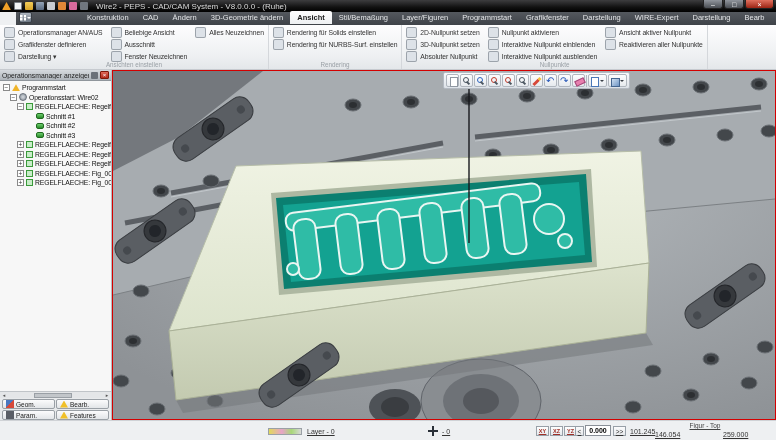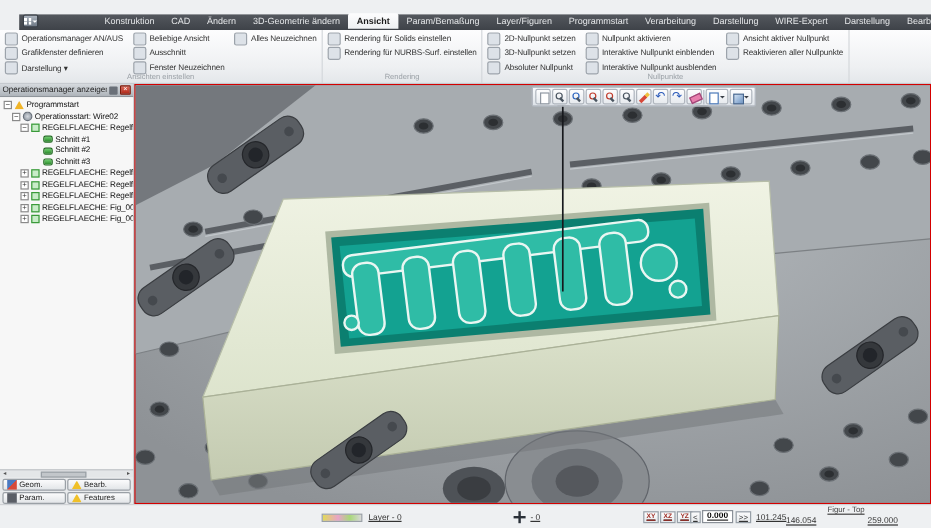--- a/index.html
+++ b/index.html
@@ -154,37 +154,56 @@
   .sb-coord { left:630px; top:7px; font-size:7px; color:#333; }
   .sb-view { left:660px; top:1px; width:90px; text-align:center; font-size:6.5px; color:#444; }
   .sb-x { left:655px; top:10px; font-size:7px; color:#333; }
   .sb-y { left:723px; top:10px; font-size:7px; color:#333; }
 </style>
 </head>
 <body>
 
 <div class="app" data-name="peps-application-window">
 
+  <div class="titlebar" data-name="titlebar">
+    <div data-name="quick-access-toolbar" style="display:flex;gap:3px;align-items:center;">
+
+    <span class="qa-icn" data-name="app-logo-icon"></span>
+        <span class="qa-icn" data-name="new-file-icon"></span>
+        <span class="qa-icn" data-name="open-folder-icon"></span>
+        <span class="qa-icn" data-name="save-icon"></span>
+        <span class="qa-icn" data-name="print-icon"></span>
+        <span class="qa-icn" data-name="undo-arrow-icon"></span>
+        <span class="qa-icn" data-name="redo-arrow-icon"></span>
+        <span class="qa-icn" data-name="settings-icon"></span>
+      </div>
+    <span class="title-text" data-name="window-title">Wire2 - PEPS - CAD/CAM System - V8.0.0.0 - (Ruhe)</span>
+    <div class="win-controls" data-name="window-controls">
+      <span class="winbtn" data-name="minimize-button">–</span>
+      <span class="winbtn" data-name="maximize-button">□</span>
+      <span class="winbtn close" data-name="close-button">×</span>
+    </div>
+  </div>
 
   <div class="menubar" data-name="ribbon-tab-bar">
     <div class="app-menu" data-name="app-menu-button">
       <span class="grid" data-name="app-menu-icon"></span>
       <span class="caret" data-name="chevron-down-icon"></span>
     </div>
     <div class="tabs" data-name="ribbon-tabs">
 
     <span class="tab" data-name="ribbon-tab">Konstruktion</span>
         <span class="tab" data-name="ribbon-tab">CAD</span>
         <span class="tab" data-name="ribbon-tab">Ändern</span>
         <span class="tab" data-name="ribbon-tab">3D-Geometrie ändern</span>
         <span class="tab active" data-name="ribbon-tab">Ansicht</span>
-        <span class="tab" data-name="ribbon-tab">Param/Bemaßung</span>
+        <span class="tab" data-name="ribbon-tab">Stil/Bemaßung</span>
         <span class="tab" data-name="ribbon-tab">Layer/Figuren</span>
         <span class="tab" data-name="ribbon-tab">Programmstart</span>
-        <span class="tab" data-name="ribbon-tab">Verarbeitung</span>
+        <span class="tab" data-name="ribbon-tab">Grafikfenster</span>
         <span class="tab" data-name="ribbon-tab">Darstellung</span>
         <span class="tab" data-name="ribbon-tab">WIRE-Expert</span>
         <span class="tab" data-name="ribbon-tab">Darstellung</span>
         <span class="tab" data-name="ribbon-tab">Bearb</span>
         <span class="tab" data-name="ribbon-tab">?</span>
       </div>
     <span class="style-btn" data-name="style-button">Layer ▾</span>
   </div>
 
   <div class="ribbon" data-name="ribbon">

